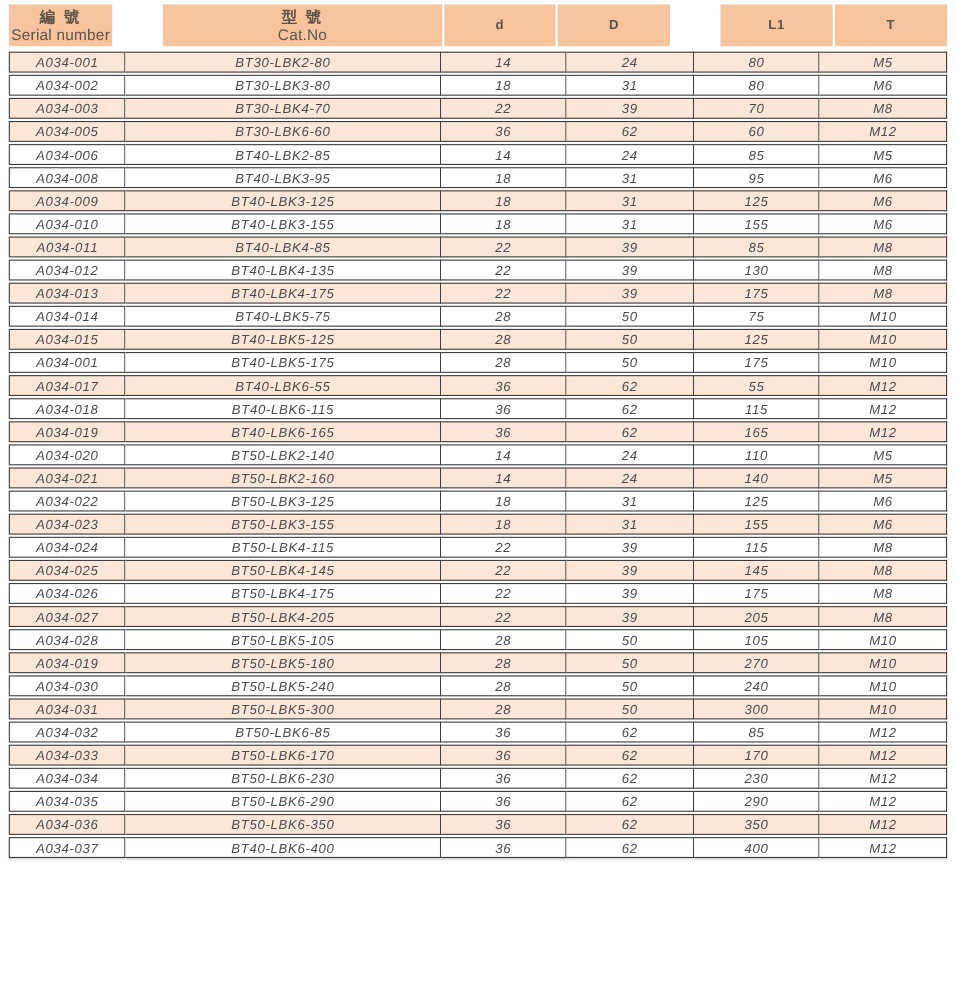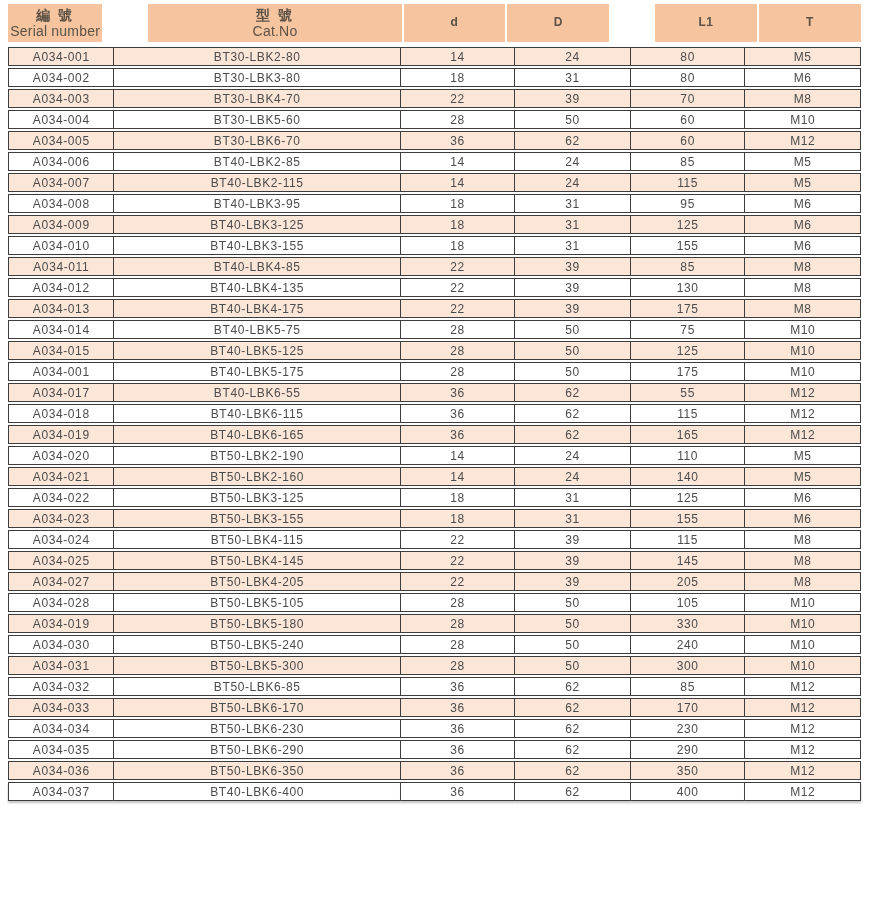--- a/index.html
+++ b/index.html
@@ -61,20 +61,21 @@
   .w-D      { width: 115px; }
   .w-L1     { width: 114px; margin-left: 44px; }
   .w-T      { width: 115px; }
   
   .body-table {
     width: 853px;
     border-collapse: separate;
     border-spacing: 0 2px;
     margin-top: 3px;
     table-layout: fixed;
+    font-style: italic;
   }
   .body-table td {
     height: 19px;
     font-size: 12px;
     letter-spacing: 0.6px;
     text-align: center;
     vertical-align: middle;
     border-top: 1px solid var(--border-color);
     border-bottom: 1px solid var(--border-color);
     border-right: 1px solid var(--border-color);
@@ -152,55 +153,39 @@
 
         <tr class="shaded">
           <td>A034-003</td>
           <td>BT30-LBK4-70</td>
           <td>22</td>
           <td>39</td>
           <td>70</td>
           <td>M8</td>
         </tr>
 
-        <tr>
-          <td>A034-004</td>
-          <td>BT30-LBK5-60</td>
-          <td>28</td>
-          <td>50</td>
-          <td>60</td>
-          <td>M10</td>
-        </tr>
 
         <tr class="shaded">
           <td>A034-005</td>
-          <td>BT30-LBK6-70</td>
+          <td>BT30-LBK6-60</td>
           <td>36</td>
           <td>62</td>
           <td>60</td>
           <td>M12</td>
         </tr>
 
         <tr>
           <td>A034-006</td>
           <td>BT40-LBK2-85</td>
           <td>14</td>
           <td>24</td>
           <td>85</td>
           <td>M5</td>
         </tr>
 
-        <tr class="shaded">
-          <td>A034-007</td>
-          <td>BT40-LBK2-115</td>
-          <td>14</td>
-          <td>24</td>
-          <td>115</td>
-          <td>M5</td>
-        </tr>
 
         <tr>
           <td>A034-008</td>
           <td>BT40-LBK3-95</td>
           <td>18</td>
           <td>31</td>
           <td>95</td>
           <td>M6</td>
         </tr>
 
@@ -298,21 +283,21 @@
           <td>A034-019</td>
           <td>BT40-LBK6-165</td>
           <td>36</td>
           <td>62</td>
           <td>165</td>
           <td>M12</td>
         </tr>
 
         <tr>
           <td>A034-020</td>
-          <td>BT50-LBK2-190</td>
+          <td>BT50-LBK2-140</td>
           <td>14</td>
           <td>24</td>
           <td>110</td>
           <td>M5</td>
         </tr>
 
         <tr class="shaded">
           <td>A034-021</td>
           <td>BT50-LBK2-160</td>
           <td>14</td>
@@ -350,20 +335,28 @@
 
         <tr class="shaded">
           <td>A034-025</td>
           <td>BT50-LBK4-145</td>
           <td>22</td>
           <td>39</td>
           <td>145</td>
           <td>M8</td>
         </tr>
 
+        <tr>
+          <td>A034-026</td>
+          <td>BT50-LBK4-175</td>
+          <td>22</td>
+          <td>39</td>
+          <td>175</td>
+          <td>M8</td>
+        </tr>
 
         <tr class="shaded">
           <td>A034-027</td>
           <td>BT50-LBK4-205</td>
           <td>22</td>
           <td>39</td>
           <td>205</td>
           <td>M8</td>
         </tr>
 
@@ -374,21 +367,21 @@
           <td>50</td>
           <td>105</td>
           <td>M10</td>
         </tr>
 
         <tr class="shaded">
           <td>A034-019</td>
           <td>BT50-LBK5-180</td>
           <td>28</td>
           <td>50</td>
-          <td>330</td>
+          <td>270</td>
           <td>M10</td>
         </tr>
 
         <tr>
           <td>A034-030</td>
           <td>BT50-LBK5-240</td>
           <td>28</td>
           <td>50</td>
           <td>240</td>
           <td>M10</td>

